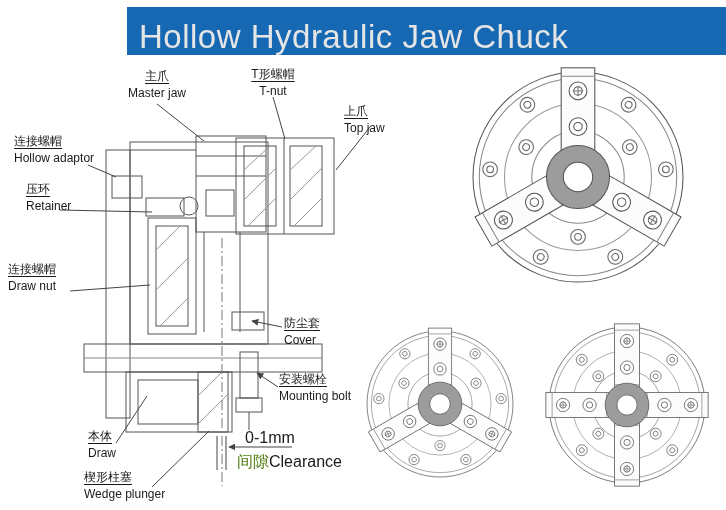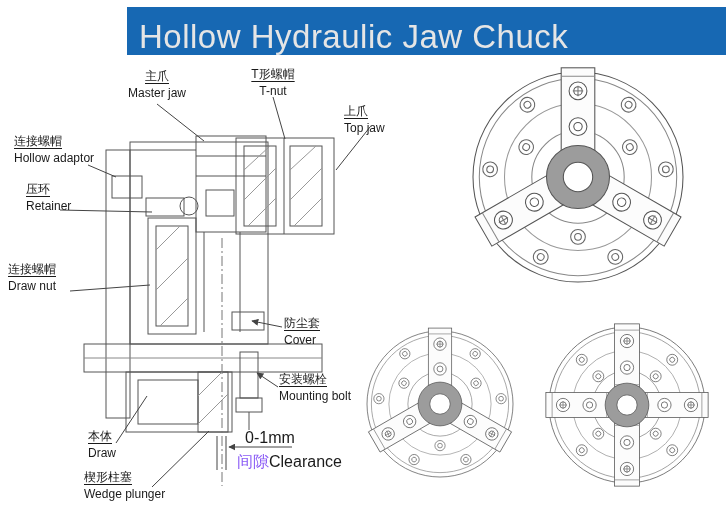--- a/index.html
+++ b/index.html
@@ -7,21 +7,21 @@
         font-family:"Liberation Sans", sans-serif;}
   .banner{position:absolute;left:127px;top:7px;right:0;height:48px;background:#1768b3;
           display:flex;align-items:center;}
   .banner h1{margin:12px 0 0 12px;font-size:33px;font-weight:400;color:#e5e5e5;letter-spacing:0.5px;
              font-family:"Liberation Sans", sans-serif;}
   svg.drawing{position:absolute;left:0;top:0;}
   .label{position:absolute;font-size:12px;line-height:1.4;color:#1a1a1a;}
   .label .zh{display:block;text-decoration:underline;text-underline-offset:3px;}
   .label .en{display:block;}
   .dim{position:absolute;font-size:16px;color:#1a1a1a;}
-  .dim .gray{color:#8b5cf6;}
+  .dim .gray{color:#4d7c0f;}
 </style>
 </head>
 <body>
 
 <div class="page">
 
   <div class="banner">
     <h1>Hollow Hydraulic Jaw Chuck</h1>
   </div>
 

